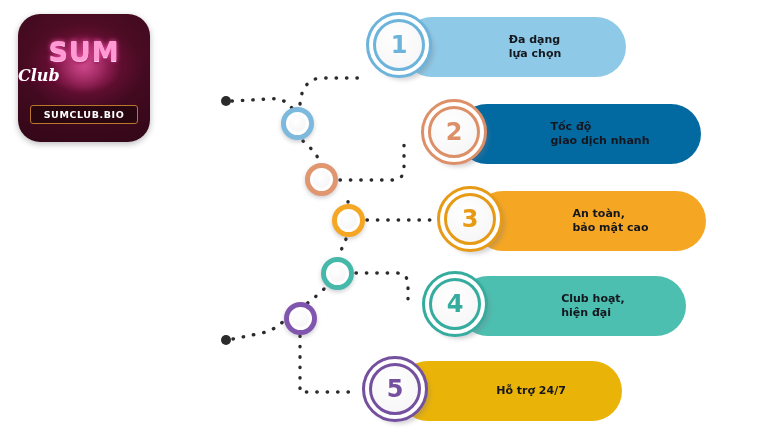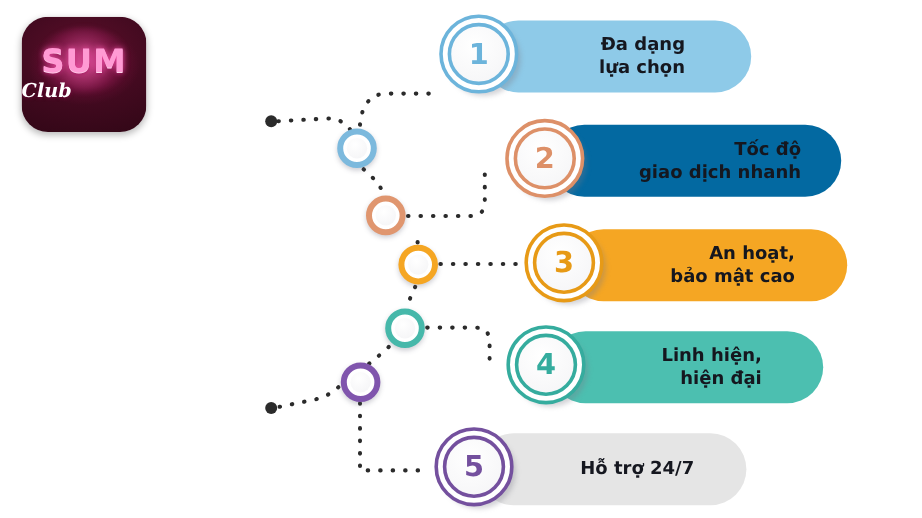--- a/index.html
+++ b/index.html
@@ -17,27 +17,28 @@
     background: #ffffff;
     overflow: hidden;
   }
 
   
   .logo {
     position: absolute;
     left: 18px;
     top: 14px;
     width: 104px;
-    height: 96px;
+    height: 128px;
     border-radius: 22px;
     background:
       radial-gradient(ellipse 62% 48% at 50% 42%, rgba(226,60,140,0.55) 0%, rgba(150,20,80,0.25) 45%, rgba(60,6,26,0) 72%),
       radial-gradient(ellipse 120% 90% at 50% 30%, #5c0f2a 0%, #430a20 45%, #2d0614 100%);
     box-shadow: 0 2px 6px rgba(0,0,0,0.28);
     overflow: hidden;
+    padding-left: 28px;
   }
   .logo-glow {
     position: absolute;
     left: 50%;
     top: 38%;
     width: 78px;
     height: 54px;
     transform: translate(-50%,-50%);
     border-radius: 50%;
     background: radial-gradient(circle, rgba(255,110,190,0.5) 0%, rgba(190,40,120,0.22) 55%, rgba(0,0,0,0) 78%);
@@ -176,24 +177,24 @@
     box-sizing: border-box;
     display: flex;
     align-items: center;
     justify-content: center;
     padding-left: 56px;
     padding-right: 14px;
   }
   .pill-text {
     font-family: "DejaVu Sans", sans-serif;
     font-weight: bold;
-    font-size: 15px;
+    font-size: 11px;
     line-height: 1.28;
     color: #15171f;
-    text-align: right;
+    text-align: left;
     white-space: pre-line;
   }
   .badge-shadow {
     position: absolute;
     left: 6px;
     top: 6px;
     width: 62px;
     height: 62px;
     border-radius: 50%;
     background: rgba(120,120,135,0.33);
@@ -228,20 +229,21 @@
 </style>
 </head>
 <body>
 
 <div id="canvas">
 
   <div class="logo">
     <div class="logo-glow"></div>
     <div class="logo-sum">SUM</div>
     <div class="logo-club">Club</div>
+    <div class="logo-domain">SUMCLUB.BIO</div>
   </div>
 
 
   <svg class="paths" viewBox="0 0 768 432">
     <g id="dot-paths" stroke-linecap="round" stroke-dasharray="0.5 11">
         <path d="M 232 101 L 268 99 Q 286 97 293 110" fill="none" stroke="#2b2b2b" stroke-width="3.4" stroke-linecap="round" stroke-dasharray="0.4 10"></path>
         <path d="M 300 104 Q 302 80 320 78 L 360 78" fill="none" stroke="#2b2b2b" stroke-width="3.4" stroke-linecap="round" stroke-dasharray="0.4 10"></path>
         <path d="M 303 141 Q 316 152 320 162" fill="none" stroke="#2b2b2b" stroke-width="3.4" stroke-linecap="round" stroke-dasharray="0.4 10"></path>
         <path d="M 340 180 L 392 180 Q 404 180 404 168 L 404 140" fill="none" stroke="#2b2b2b" stroke-width="3.4" stroke-linecap="round" stroke-dasharray="0.4 10"></path>
         <path d="M 367 220 L 432 220" fill="none" stroke="#2b2b2b" stroke-width="3.4" stroke-linecap="round" stroke-dasharray="0.4 10"></path>
@@ -289,42 +291,42 @@
 giao dịch nhanh</div>
     </div>
     <div class="badge-shadow"></div>
     <div class="badge" style="border: 3px solid rgb(221, 144, 104);">
       <div class="badge-inner" style="border: 3px solid rgb(221, 144, 104); color: rgb(221, 144, 104);">2</div>
     </div>
   </div>
 
   <div class="item" id="item-3" style="left:437px;top:186px;">
     <div class="pill" style="width: 233px; background: rgb(245, 166, 35);">
-      <div class="pill-text">An hoạt,
+      <div class="pill-text">An toàn,
 bảo mật cao</div>
     </div>
     <div class="badge-shadow"></div>
     <div class="badge" style="border: 3px solid rgb(231, 154, 22);">
       <div class="badge-inner" style="border: 3px solid rgb(231, 154, 22); color: rgb(231, 154, 22);">3</div>
     </div>
   </div>
 
   <div class="item" id="item-4" style="left:422px;top:271px;">
     <div class="pill" style="width: 228px; background: rgb(76, 191, 176);">
-      <div class="pill-text">Linh hiện,
+      <div class="pill-text">Club hoạt,
 hiện đại</div>
     </div>
     <div class="badge-shadow"></div>
     <div class="badge" style="border: 3px solid rgb(53, 172, 158);">
       <div class="badge-inner" style="border: 3px solid rgb(53, 172, 158); color: rgb(53, 172, 158);">4</div>
     </div>
   </div>
 
   <div class="item" id="item-5" style="left:362px;top:356px;">
-    <div class="pill" style="width: 224px; background: #e5e5e5;">
+    <div class="pill" style="width: 224px; background: #eab308;">
       <div class="pill-text">Hỗ trợ 24/7</div>
     </div>
     <div class="badge-shadow"></div>
     <div class="badge" style="border: 3px solid rgb(116, 80, 158);">
       <div class="badge-inner" style="border: 3px solid rgb(116, 80, 158); color: rgb(116, 80, 158);">5</div>
     </div>
   </div>
 
 </div>
 

